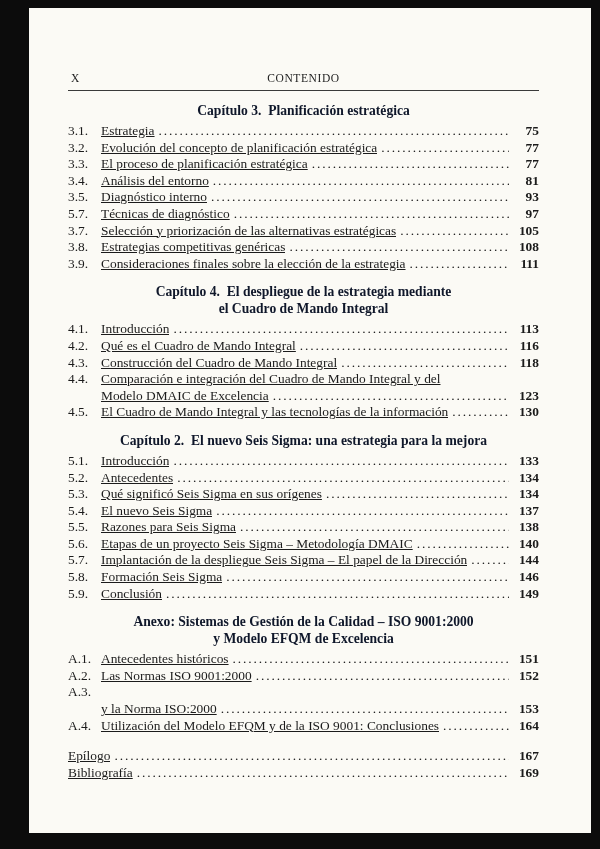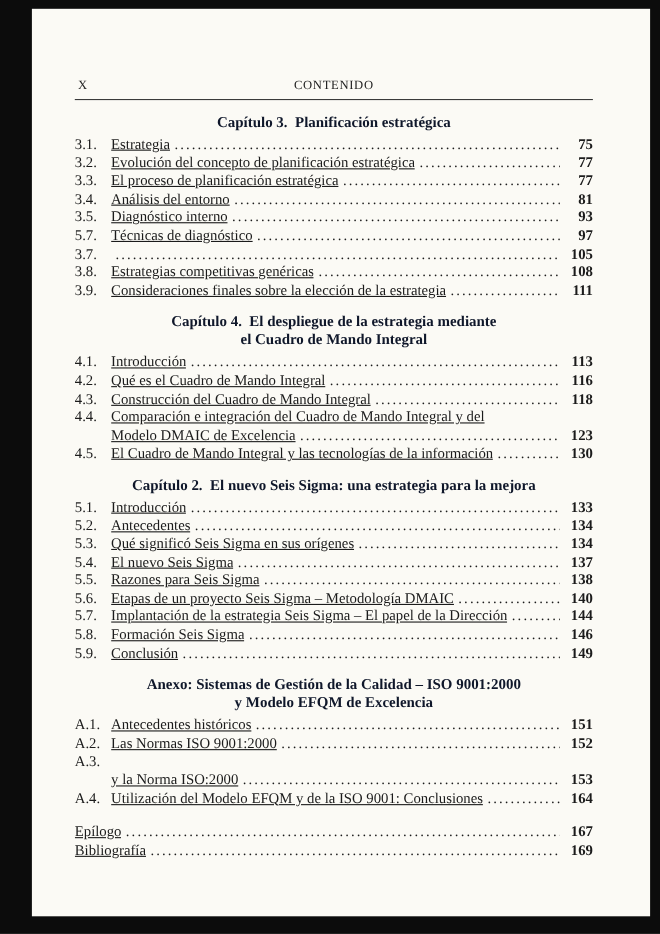--- a/index.html
+++ b/index.html
@@ -82,20 +82,21 @@
           <span class="pagenum">93</span>
         </div>
         <div class="entry">
           <span class="label">5.7.</span>
           <span class="text">Técnicas de diagnóstico</span>
           <span class="dots">............................................................................................................................................</span>
           <span class="pagenum">97</span>
         </div>
         <div class="entry">
           <span class="label">3.7.</span>
+          <span class="text">Selección y priorización de las alternativas estratégicas</span>
           <span class="dots">............................................................................................................................................</span>
           <span class="pagenum">105</span>
         </div>
         <div class="entry">
           <span class="label">3.8.</span>
           <span class="text">Estrategias competitivas genéricas</span>
           <span class="dots">............................................................................................................................................</span>
           <span class="pagenum">108</span>
         </div>
         <div class="entry">
@@ -180,21 +181,21 @@
           <span class="pagenum">138</span>
         </div>
         <div class="entry">
           <span class="label">5.6.</span>
           <span class="text">Etapas de un proyecto Seis Sigma – Metodología DMAIC</span>
           <span class="dots">............................................................................................................................................</span>
           <span class="pagenum">140</span>
         </div>
         <div class="entry">
           <span class="label">5.7.</span>
-          <span class="text">Implantación de la estrategia Seis Sigma – El papel de la Dirección</span>
+          <span class="text">Implantación de la despliegue Seis Sigma – El papel de la Dirección</span>
           <span class="dots">............................................................................................................................................</span>
           <span class="pagenum">144</span>
         </div>
         <div class="entry">
           <span class="label">5.8.</span>
           <span class="text">Formación Seis Sigma</span>
           <span class="dots">............................................................................................................................................</span>
           <span class="pagenum">146</span>
         </div>
         <div class="entry">

